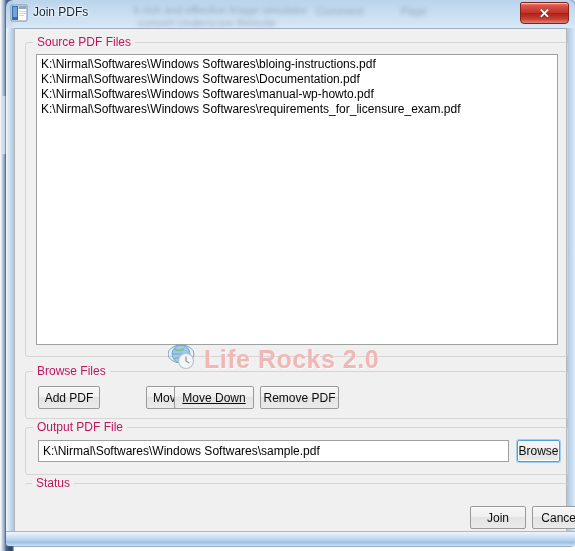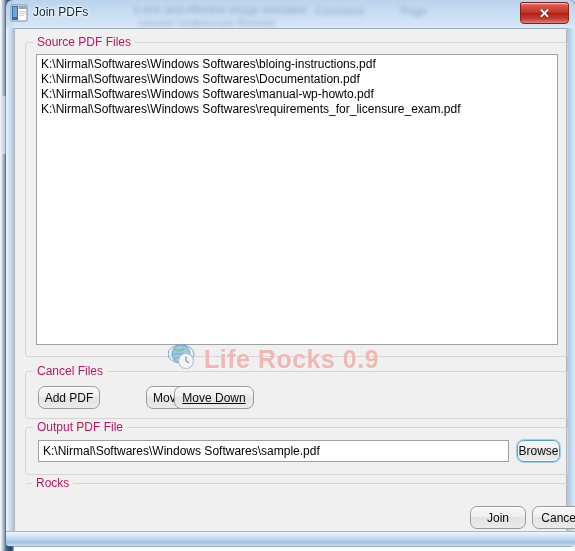--- a/index.html
+++ b/index.html
@@ -183,21 +183,21 @@
     white-space: nowrap;
     padding-left: 2px;
   }
 
   
   .btn {
     position: absolute;
     box-sizing: border-box;
     height: 23px;
     border: 1px solid #9a9a9a;
-    border-radius: 7px;
+    border-radius: 2px;
     background: linear-gradient(to bottom, #f6f6f6 0%, #f0f0f0 45%, #e3e3e3 47%, #eaeaea 100%);
     color: #0c0c0c;
     font-size: 12px;
     display: flex;
     align-items: center;
     justify-content: center;
     box-shadow: inset 0 1px 0 #ffffff;
     white-space: nowrap;
   }
   .btn.focus {
@@ -292,52 +292,53 @@
 
         <div id="listbox">
           <div class="list-item">K:\Nirmal\Softwares\Windows Softwares\bloing-instructions.pdf</div>
           <div class="list-item">K:\Nirmal\Softwares\Windows Softwares\Documentation.pdf</div>
           <div class="list-item">K:\Nirmal\Softwares\Windows Softwares\manual-wp-howto.pdf</div>
           <div class="list-item">K:\Nirmal\Softwares\Windows Softwares\requirements_for_licensure_exam.pdf</div>
         </div>
       </div>
 
       <div class="group" style="left:10px; top:342px; width:543px; height:48px;">
-        <span class="group-label">Cancel Files</span>
+        <span class="group-label">Browse Files</span>
 
         <div class="btn" style="left:12px; top:14px; width:62px;">Add PDF</div>
         <div class="btn" style="left:80px; top:14px; width:62px;margin-left:40px;">Move Up</div>
         <div class="btn" style="left:148px; top:14px; width:80px;text-decoration:underline;">Move Down</div>
+        <div class="btn" style="left:234px; top:14px; width:79px;">Remove PDF</div>
       </div>
 
       <div class="group" style="left:10px; top:398px; width:543px; height:48px;">
         <span class="group-label">Output PDF File</span>
 
         <input id="output-input" type="text" value="K:\Nirmal\Softwares\Windows Softwares\sample.pdf" style="">
 
         <div class="btn focus" style="left:491px; top:12px; width:43px; height:22px;">Browse</div>
       </div>
 
       <div class="group rule-only" style="left:10px; top:454px; width:543px; height:38px;">
-        <span class="group-label">Rocks</span>
+        <span class="group-label">Status</span>
         <span style="position:absolute; left:12px; top:12px; font-size:12px; color:#0b0b0b;"></span>
       </div>
 
       <div class="btn" style="left:455px; top:477px; width:56px;text-align:center;">Join</div>
       <div class="btn" style="left:517px; top:477px; width:56px;">Cancel</div>
 
     </div>
   </div>
 
   <div id="watermark">
     <span>
       <svg width="30" height="30" viewBox="0 0 30 30">
         <circle cx="13" cy="12" r="9" fill="#9ec8e8" stroke="#6fa8d4" stroke-width="1"></circle>
         <path d="M4 12 h18 M13 3 a13 9 0 0 1 0 18 a13 9 0 0 1 0 -18" fill="none" stroke="#6fa8d4" stroke-width="1"></path>
         <path d="M6 7 q5 3 10 0 M6 17 q5 -3 10 0" fill="none" stroke="#7fc08a" stroke-width="1.6"></path>
         <circle cx="18" cy="19" r="7.5" fill="#f3f6f8" stroke="#b9c3cb" stroke-width="1.2"></circle>
         <path d="M18 14.5 v4.5 l3 2" fill="none" stroke="#8c979f" stroke-width="1.3"></path>
       </svg>
     </span>
-    <span id="wm-text">Life Rocks 0.9</span>
+    <span id="wm-text">Life Rocks 2.0</span>
   </div>
 
 </div>
 
 </body></html>

